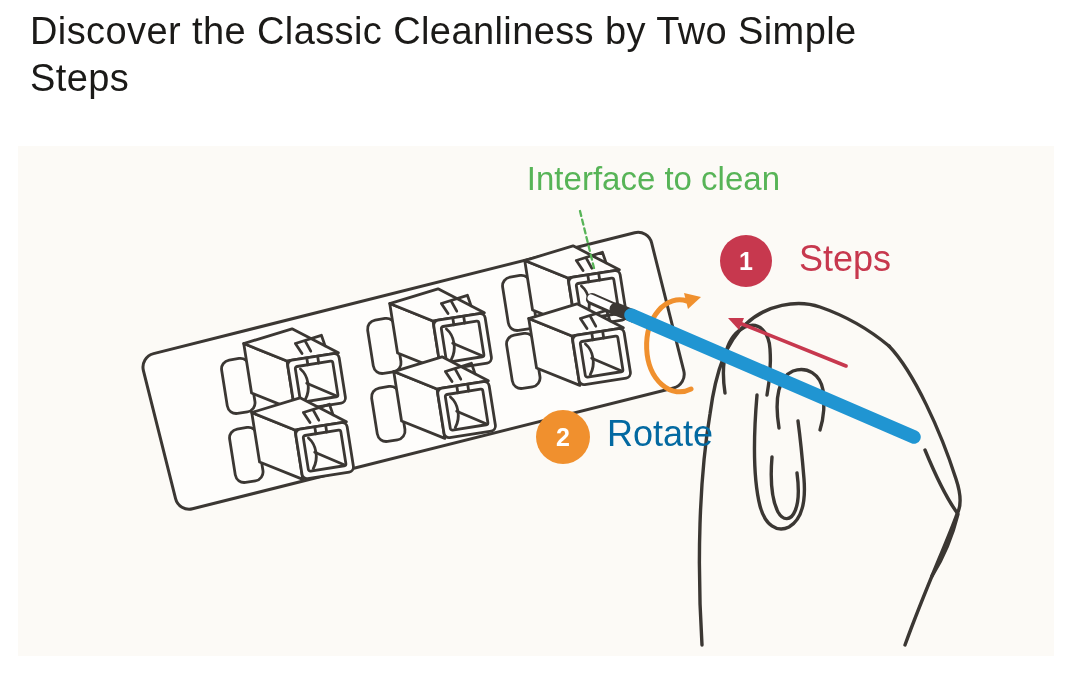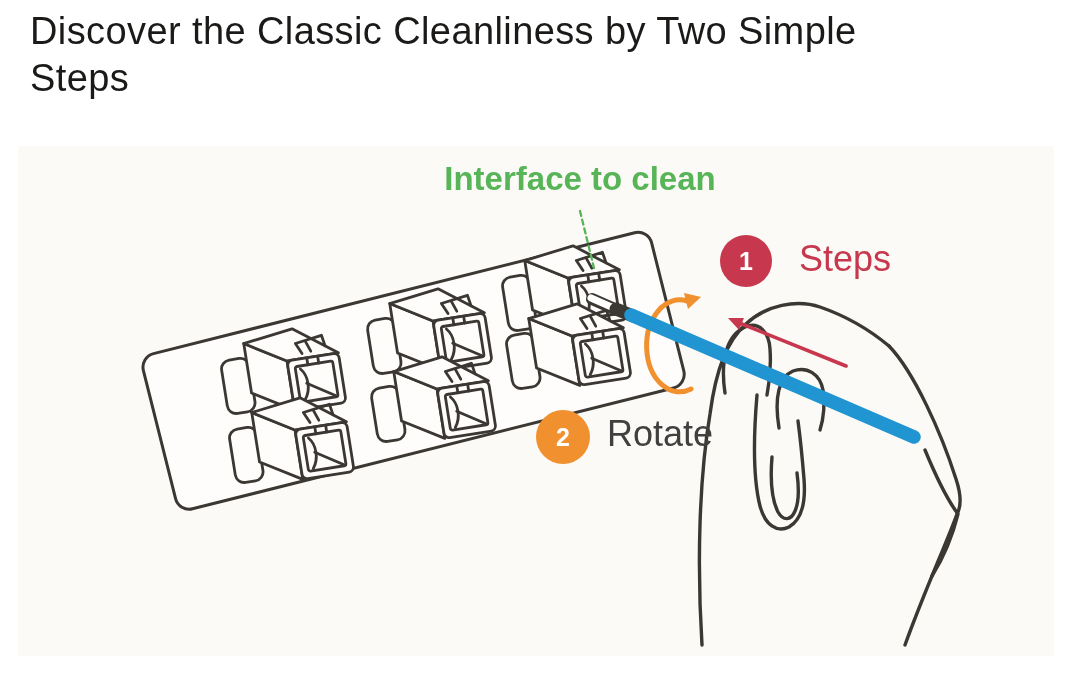--- a/index.html
+++ b/index.html
@@ -4,25 +4,25 @@
 <style>
   html,body{margin:0;padding:0;background:#ffffff;}
   .stage{position:relative;width:1068px;height:682px;background:#ffffff;overflow:hidden;
          font-family:"Liberation Sans", sans-serif;}
   .title{position:absolute;left:30px;top:8px;width:920px;
          font-size:38px;line-height:1.23;font-weight:400;letter-spacing:.4px;
          color:#1b1a18;}
   .illus-bg{position:absolute;left:18px;top:146px;width:1036px;height:510px;
             background:#fcfaf6;}
   .art{position:absolute;left:0;top:0;width:1068px;height:682px;}
-  .interface-label{position:absolute;left:380px;top:160px;width:400px;text-align:center;
-                   font-size:33px;color:#57b457;font-weight:bold;}
+  .interface-label{position:absolute;left:380px;top:160px;width:400px;text-align:right;
+                   font-size:33px;color:#57b457;}
   .step-label{position:absolute;font-size:36px;}
   .lbl-insert{left:799px;top:238px;color:#c7384e;}
-  .lbl-rotate{left:607px;top:413px;color:#404040;}
+  .lbl-rotate{left:607px;top:413px;color:#0369a1;}
   .badge{position:absolute;border-radius:50%;display:flex;align-items:center;justify-content:center;
          color:#ffffff;font-size:25px;font-weight:700;}
   .badge-1{left:720px;top:235px;width:52px;height:52px;background:#c7384e;}
   .badge-2{left:536px;top:410px;width:54px;height:54px;background:#f0902e;}
 </style>
 </head>
 <body>
 
 <div class="stage">
 

